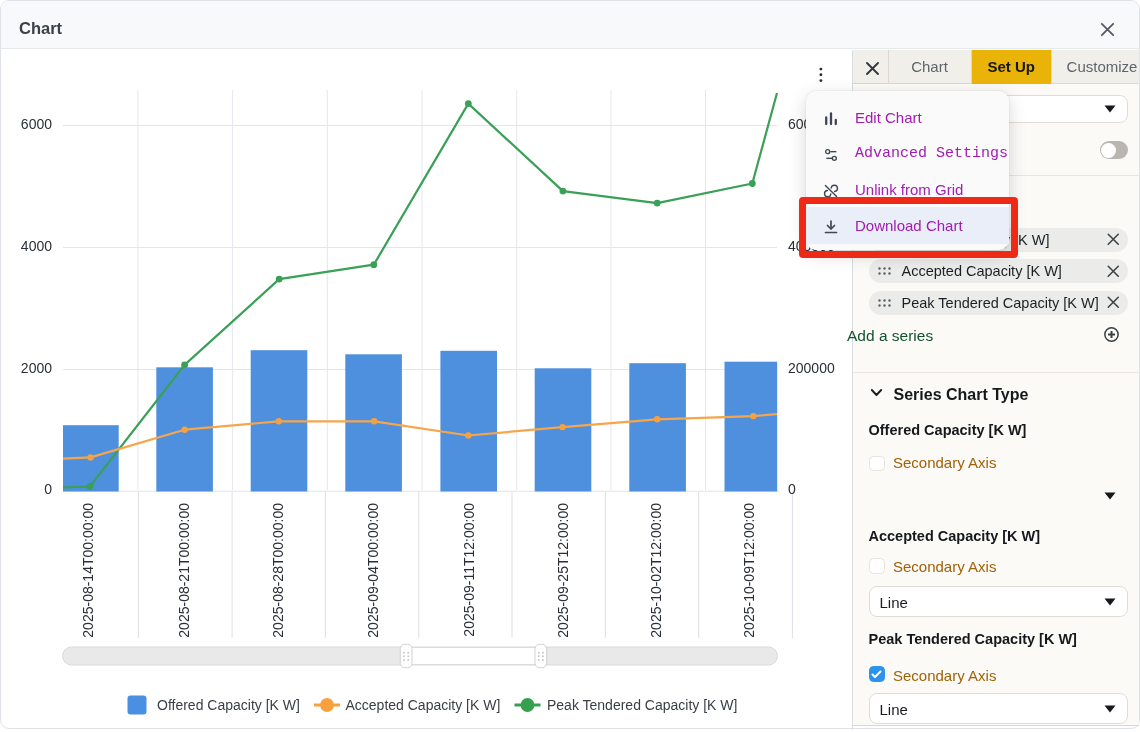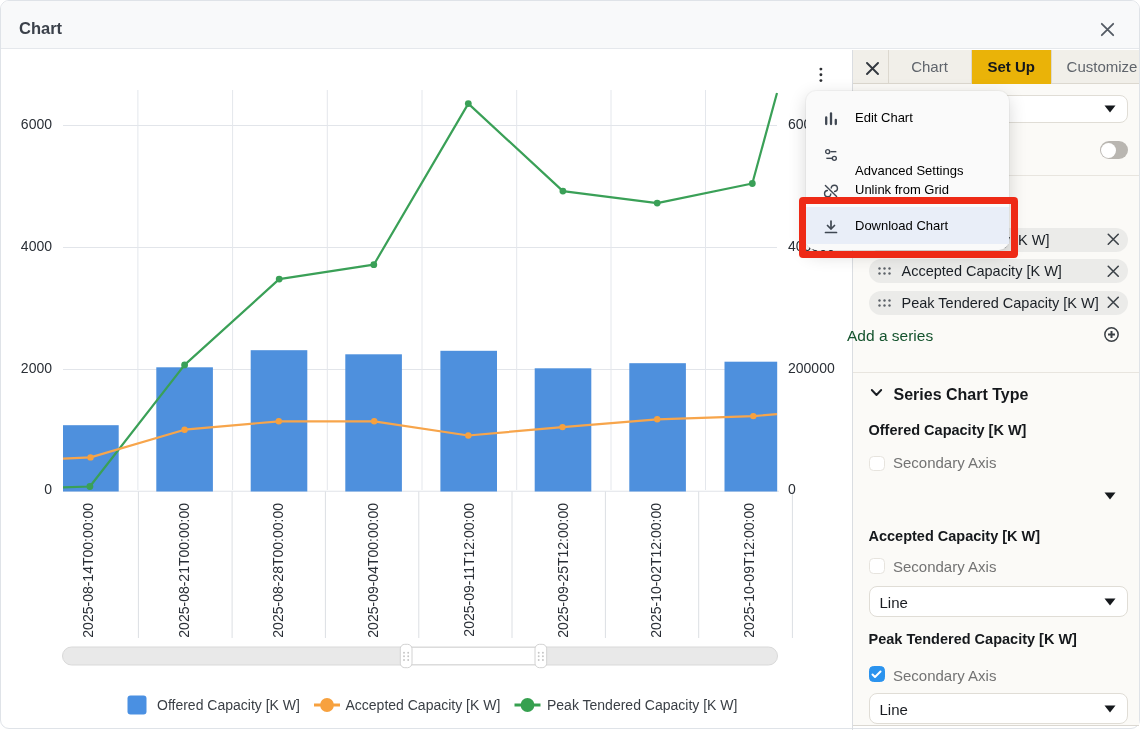--- a/index.html
+++ b/index.html
@@ -14,27 +14,27 @@
   .panel{left:853px;top:50px;width:285.5px;height:676px;background:#fbfaf7;border-bottom:1px solid #dbd8d2;}
   .tabbar{left:853px;top:50px;width:285.5px;height:34px;background:#f1efe9;border-bottom:1px solid #dcd8cf;}
   .tabsep{top:50px;width:1px;height:34px;background:#dcd8cf;}
   .tablabel{top:50px;height:33px;line-height:33px;text-align:center;font-size:15px;color:#5f646b;}
   .tabactive{left:971.5px;top:50px;width:79.5px;height:34px;background:#eab308;line-height:33px;text-align:center;font-size:15px;font-weight:700;color:#15181c;}
   .select{background:#fff;border:1px solid #e0ddd6;border-radius:8px;}
   .selecttext{font-size:15px;color:#191c21;}
   .divline{left:853px;width:285.5px;height:1px;background:#e8e5df;}
   .chip{left:869px;width:258.5px;height:24px;border-radius:12px;background:#ebebe9;}
   .chiptext{position:absolute;left:32.5px;top:0;line-height:24px;font-size:14.5px;color:#1b2026;}
-  .sectext{font-size:15px;color:#737373;}
+  .sectext{font-size:15px;color:#a16207;}
   .blocklabel{left:868.5px;width:260px;font-size:14.5px;font-weight:700;color:#15181c;}
   .checkbox{left:868.5px;width:16.5px;height:15.5px;border:1px solid #e7e4de;border-radius:4.5px;background:#fff;}
   
   .menu{left:806px;top:91px;width:203px;height:159px;background:#fafafa;border-radius:10px;box-shadow:0 5px 18px rgba(0,0,0,.16),0 0 0 1px rgba(0,0,0,.03);}
   .menuitem{position:absolute;left:0;width:100%;height:36px;}
-  .menulabel{position:absolute;left:49px;top:0;line-height:36px;font-size:13px;color:#000000;}
+  .menulabel{position:absolute;left:49px;top:0;line-height:36px;font-size:15px;color:#a21caf;}
   .redrect{left:798.5px;top:196.5px;width:219.3px;height:61.5px;border:7px solid #ee2a16;border-radius:4px;}
 </style>
 </head>
 <body>
 <div class="page">
   <div class="modal"></div>
   <div class="header abs" style="left:1px;top:1px;width:1137.5px;border-top-left-radius:8px;border-top-right-radius:8px;">
     <div class="title">Chart</div>
     <svg class="abs" style="left:1099px;top:20.5px" width="15" height="15" viewBox="0 0 15 15">
         <path d="M1.8 1.8 L13.2 13.2 M13.2 1.8 L1.8 13.2" stroke="#545b64" stroke-width="1.8" stroke-linecap="round"></path>
@@ -277,21 +277,21 @@
   <div class="select abs" style="left:869px;top:693px;width:259px;height:31px;">
       <span class="selecttext" style="position:absolute;left:9.5px;top:7px;">Line</span>
     </div>
   <svg class="abs" style="left:1104px;top:704.5px" width="12" height="8" viewBox="0 0 12 8">
       <polygon points="0.5,0.5 11.5,0.5 6,7.5" fill="#15181c"></polygon>
     </svg>
 
   <div class="menu abs">
     <div class="menuitem" style="top:116px;height:36.5px;background:#e9eef8;"></div>
     <div class="menulabel" style="top:9px;">Edit Chart</div>
-    <div class="menulabel" style="top:62px;">Advanced Settings</div>
+    <div class="menulabel" style="top:45px;font-family:Liberation Mono, monospace;">Advanced Settings</div>
     <div class="menulabel" style="top:81px;">Unlink from Grid</div>
     <div class="menulabel" style="top:117px;">Download Chart</div>
 
     <svg style="position:absolute;left:17px;top:20px" width="16" height="16" viewBox="0 0 16 16">
         <g stroke="#3f4752" stroke-width="2.3" stroke-linecap="round">
           <line x1="3.2" y1="13" x2="3.2" y2="6.5"></line>
           <line x1="8" y1="13" x2="8" y2="2.5"></line>
           <line x1="12.8" y1="13" x2="12.8" y2="9"></line>
         </g>
       </svg>

